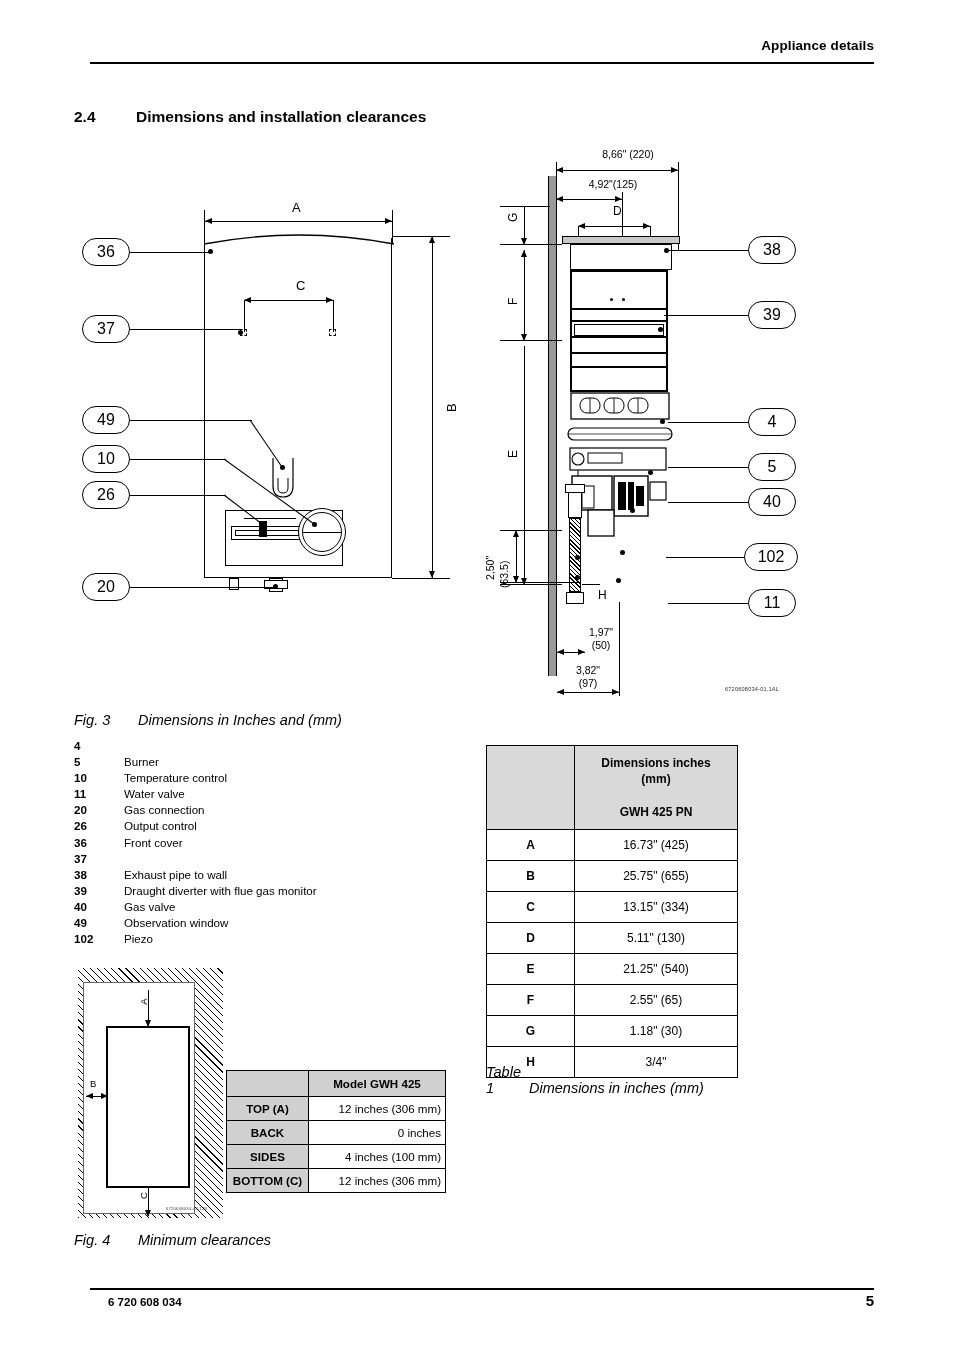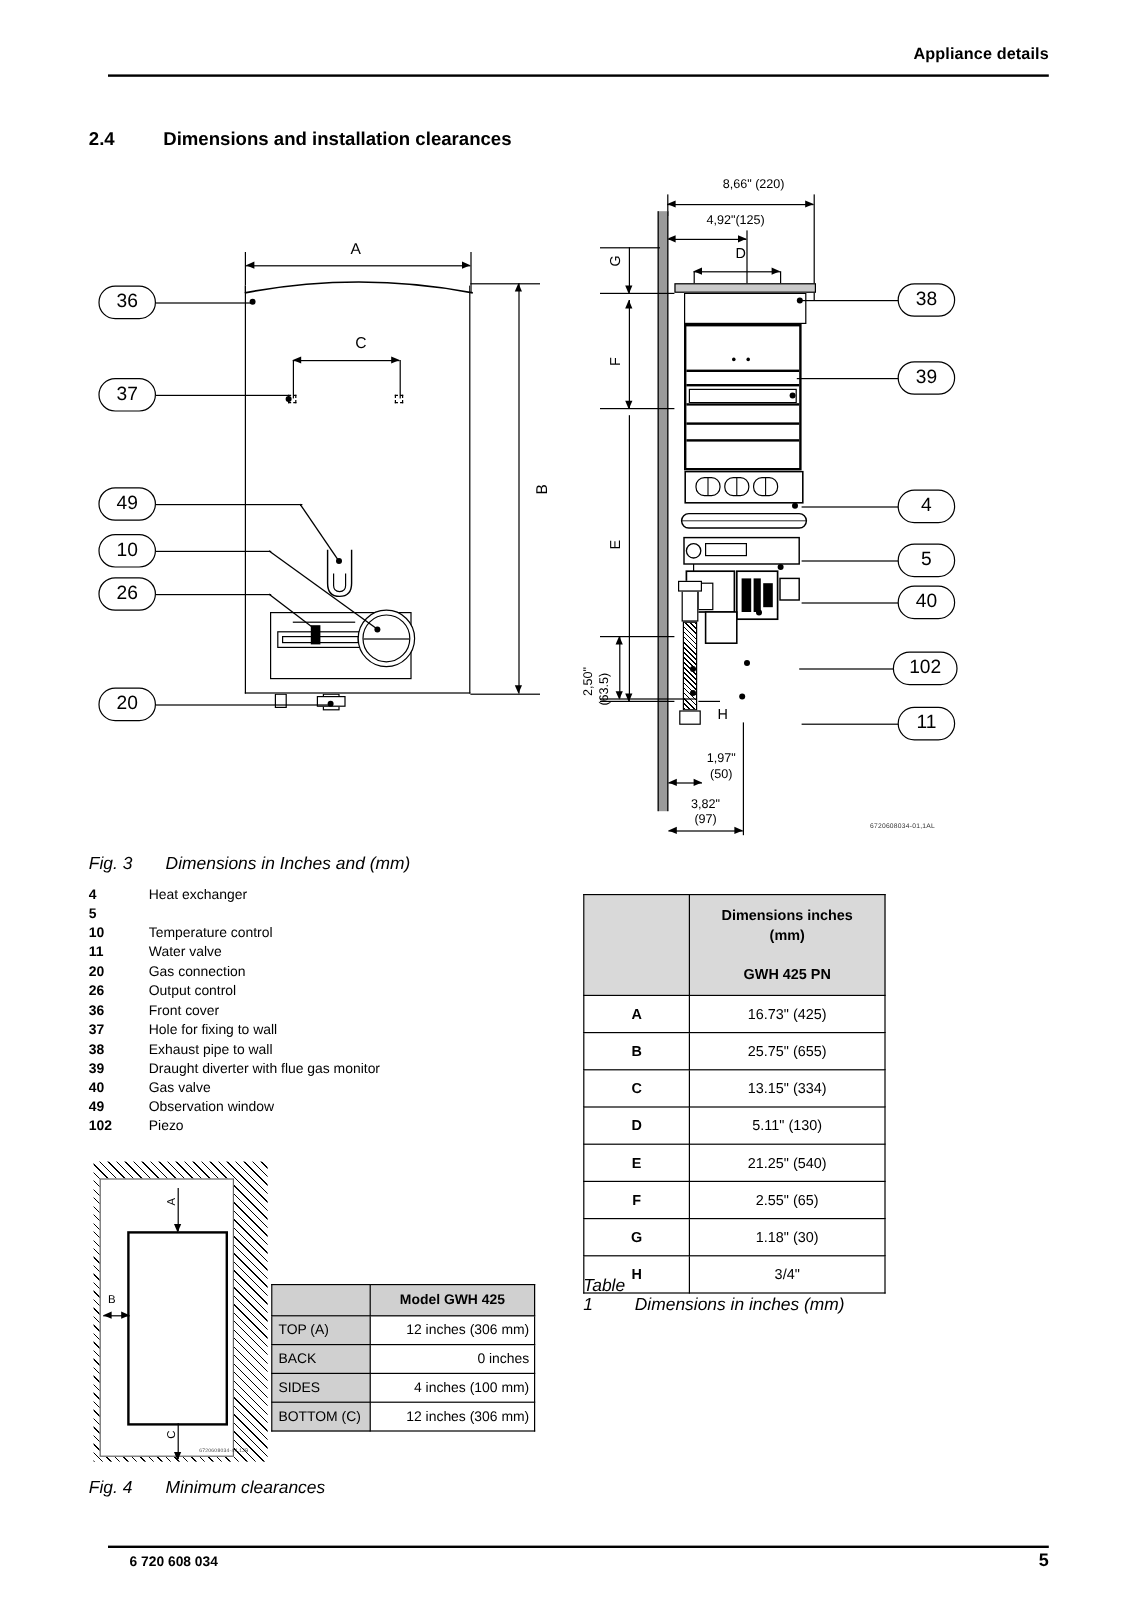--- a/index.html
+++ b/index.html
@@ -91,21 +91,21 @@
   .clr-table {
     position: absolute; left: 226px; top: 1070px; width: 220px;
     font-size: 11.6px;
   }
   .clr-table td { border: 1.4px solid #000; margin-left: 25px; }
   .clr-table .hdr {
     background: #d0d0d0; font-weight: bold; text-align: center; padding: 6px 4px;
   }
   .clr-table .hdr-left { background: #d0d0d0; width: 82px; }
   .clr-table .rowkey {
-    background: #d0d0d0; font-weight: normal; padding: 5px 5px; width: 82px;
+    background: #d0d0d0; font-weight: bold; padding: 5px 5px; width: 82px; text-align: center;
   }
   .clr-table .rowval { text-align: right; padding: 5px 4px; }
 
   
   .fig4 { position: absolute; left: 78px; top: 968px; width: 145px; height: 255px; }
   .hatch {
     position: absolute; left: 0; top: 0; width: 145px; height: 250px;
     background:
       repeating-linear-gradient(45deg,
         #000 0px, #000 0.8px, transparent 0.8px, transparent 5px);
@@ -405,24 +405,24 @@
 
 <div class="fig3-code">6720608034-01,1AL</div>
 
 <div class="caption" style="left:74px;top:712px;">
   <span class="cnum">Fig. 3</span><span>Dimensions in Inches and (mm)</span>
 </div>
 
 <div class="legend">
   <div class="legend-row">
     <span class="legend-key">4</span>
-    <span class="legend-val">Heat exchanger</span>
   </div>
   <div class="legend-row">
     <span class="legend-key">5</span>
+    <span class="legend-val">Burner</span>
   </div>
   <div class="legend-row">
     <span class="legend-key">10</span>
     <span class="legend-val">Temperature control</span>
   </div>
   <div class="legend-row">
     <span class="legend-key">11</span>
     <span class="legend-val">Water valve</span>
   </div>
   <div class="legend-row">
@@ -432,21 +432,20 @@
   <div class="legend-row">
     <span class="legend-key">26</span>
     <span class="legend-val">Output control</span>
   </div>
   <div class="legend-row">
     <span class="legend-key">36</span>
     <span class="legend-val">Front cover</span>
   </div>
   <div class="legend-row">
     <span class="legend-key">37</span>
-    <span class="legend-val">Hole for fixing to wall</span>
   </div>
   <div class="legend-row">
     <span class="legend-key">38</span>
     <span class="legend-val">Exhaust pipe to wall</span>
   </div>
   <div class="legend-row">
     <span class="legend-key">39</span>
     <span class="legend-val">Draught diverter with flue gas monitor</span>
   </div>
   <div class="legend-row">

